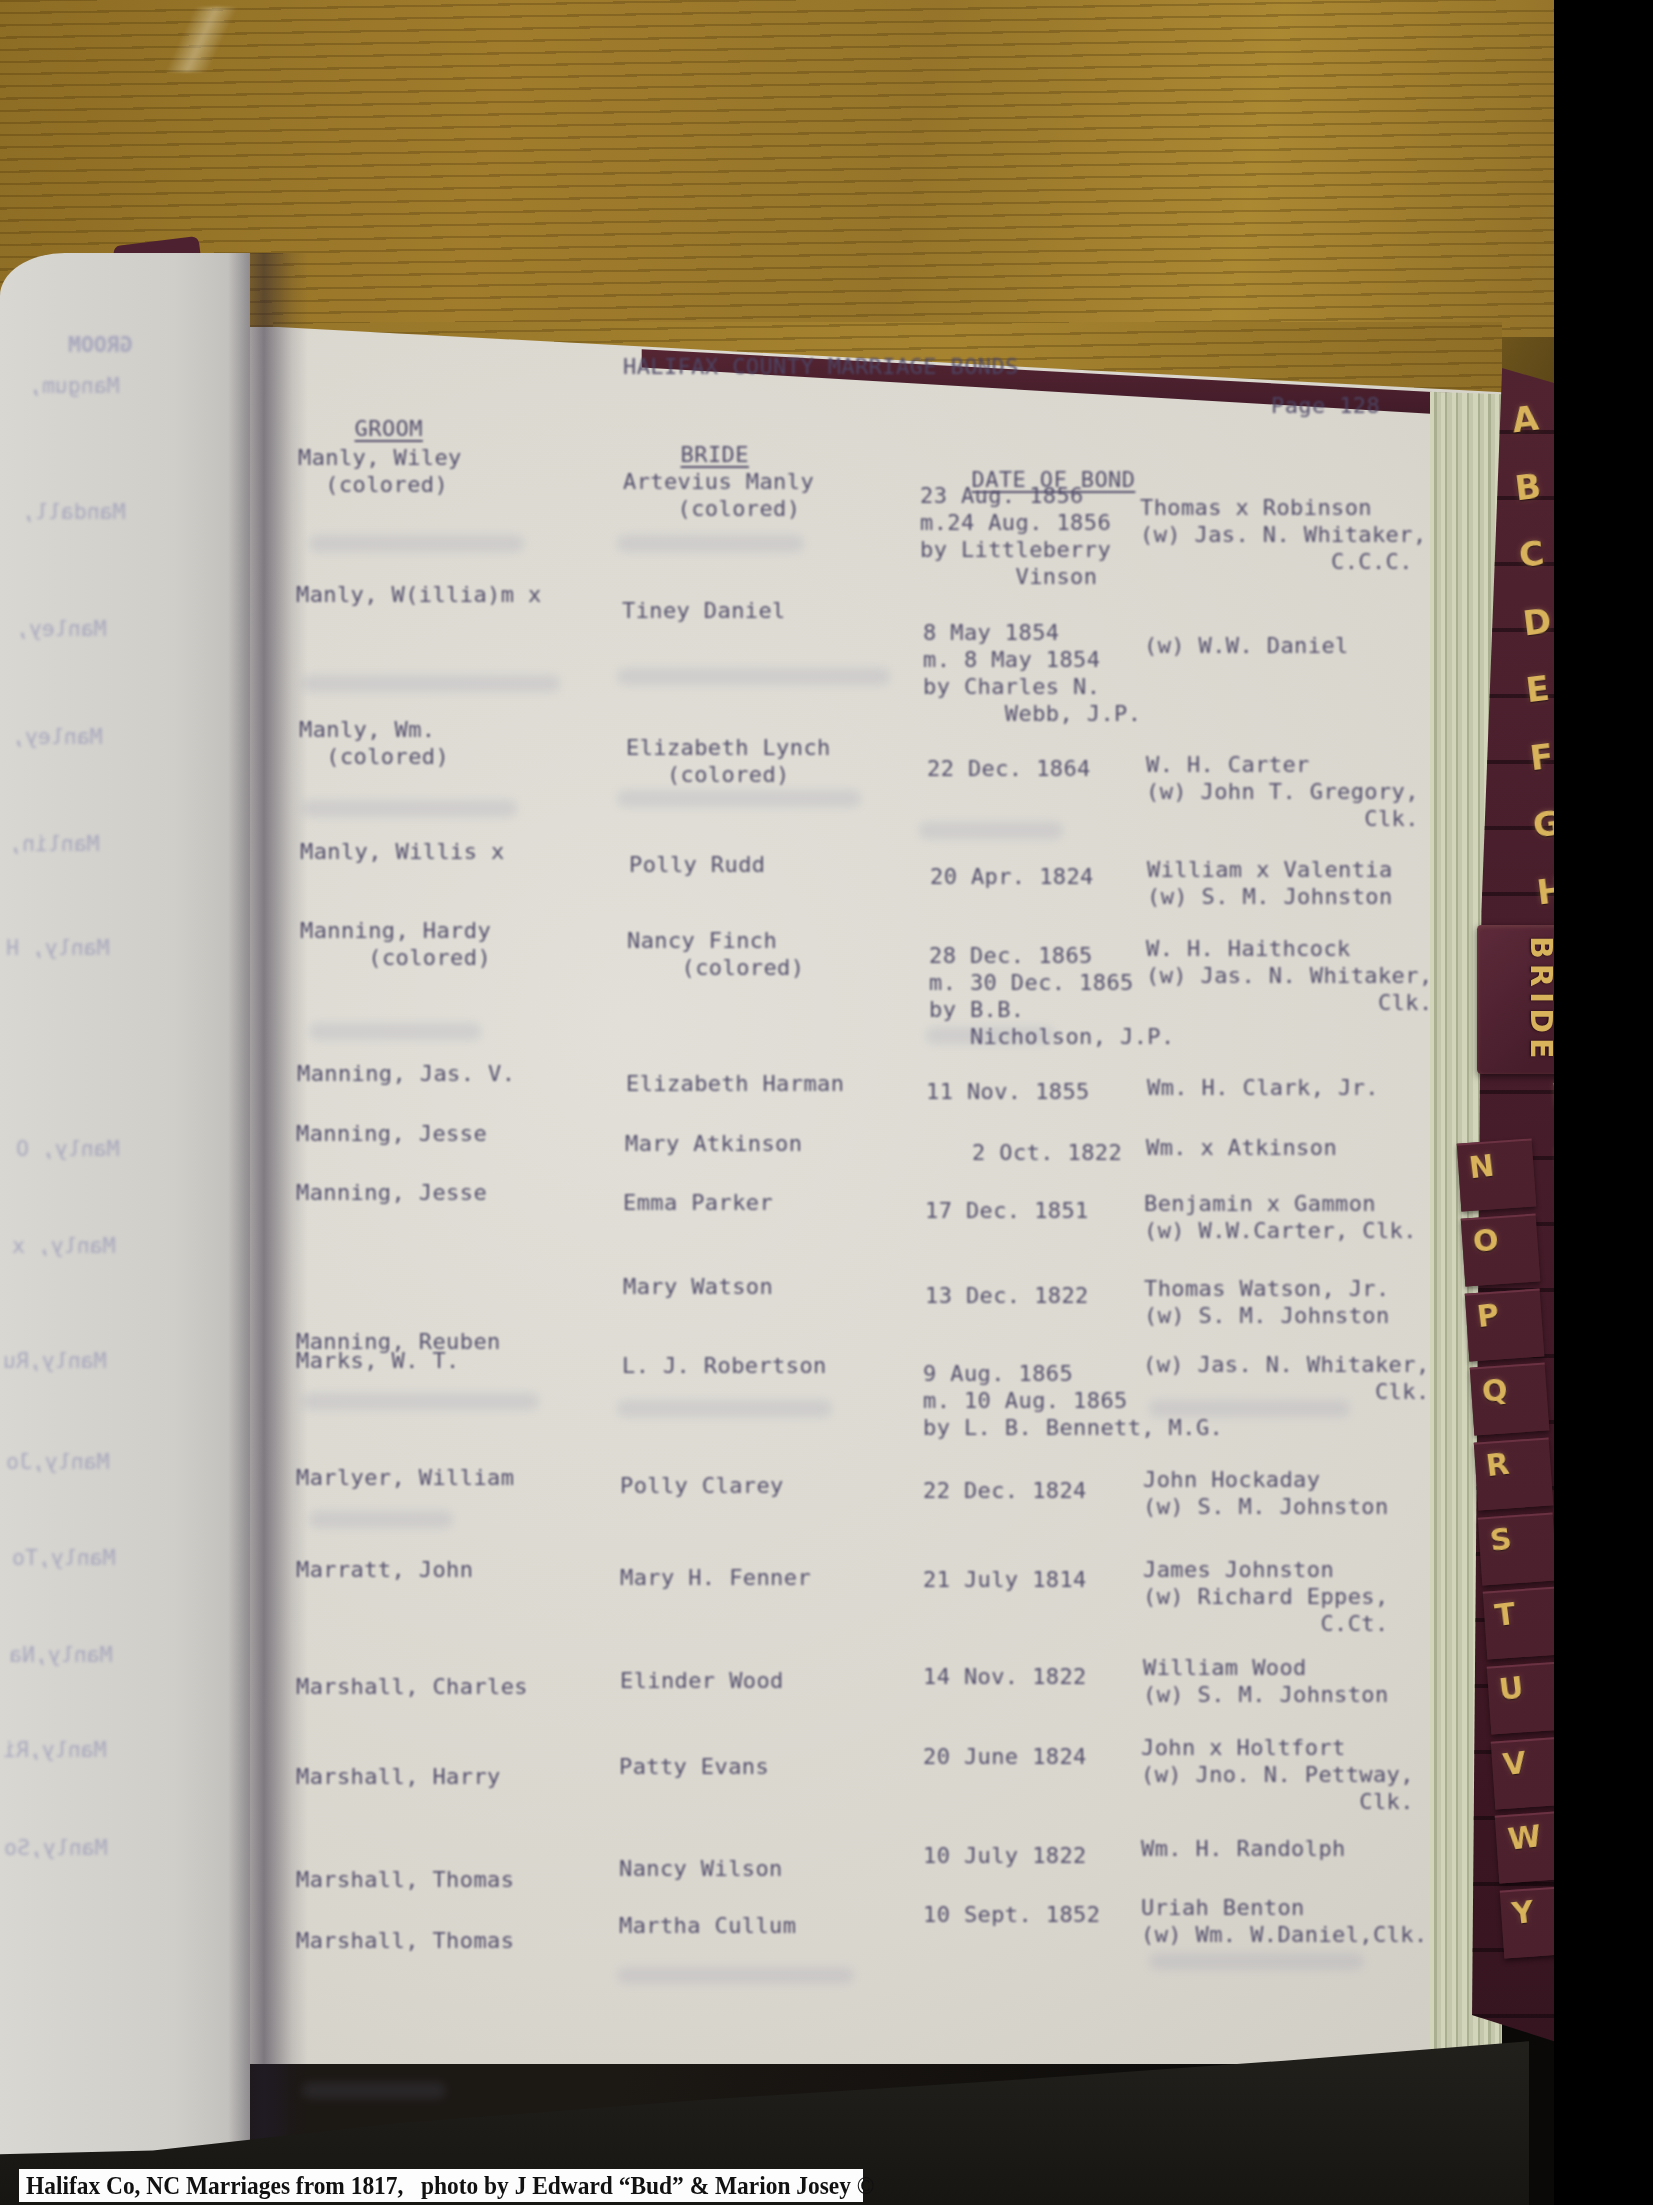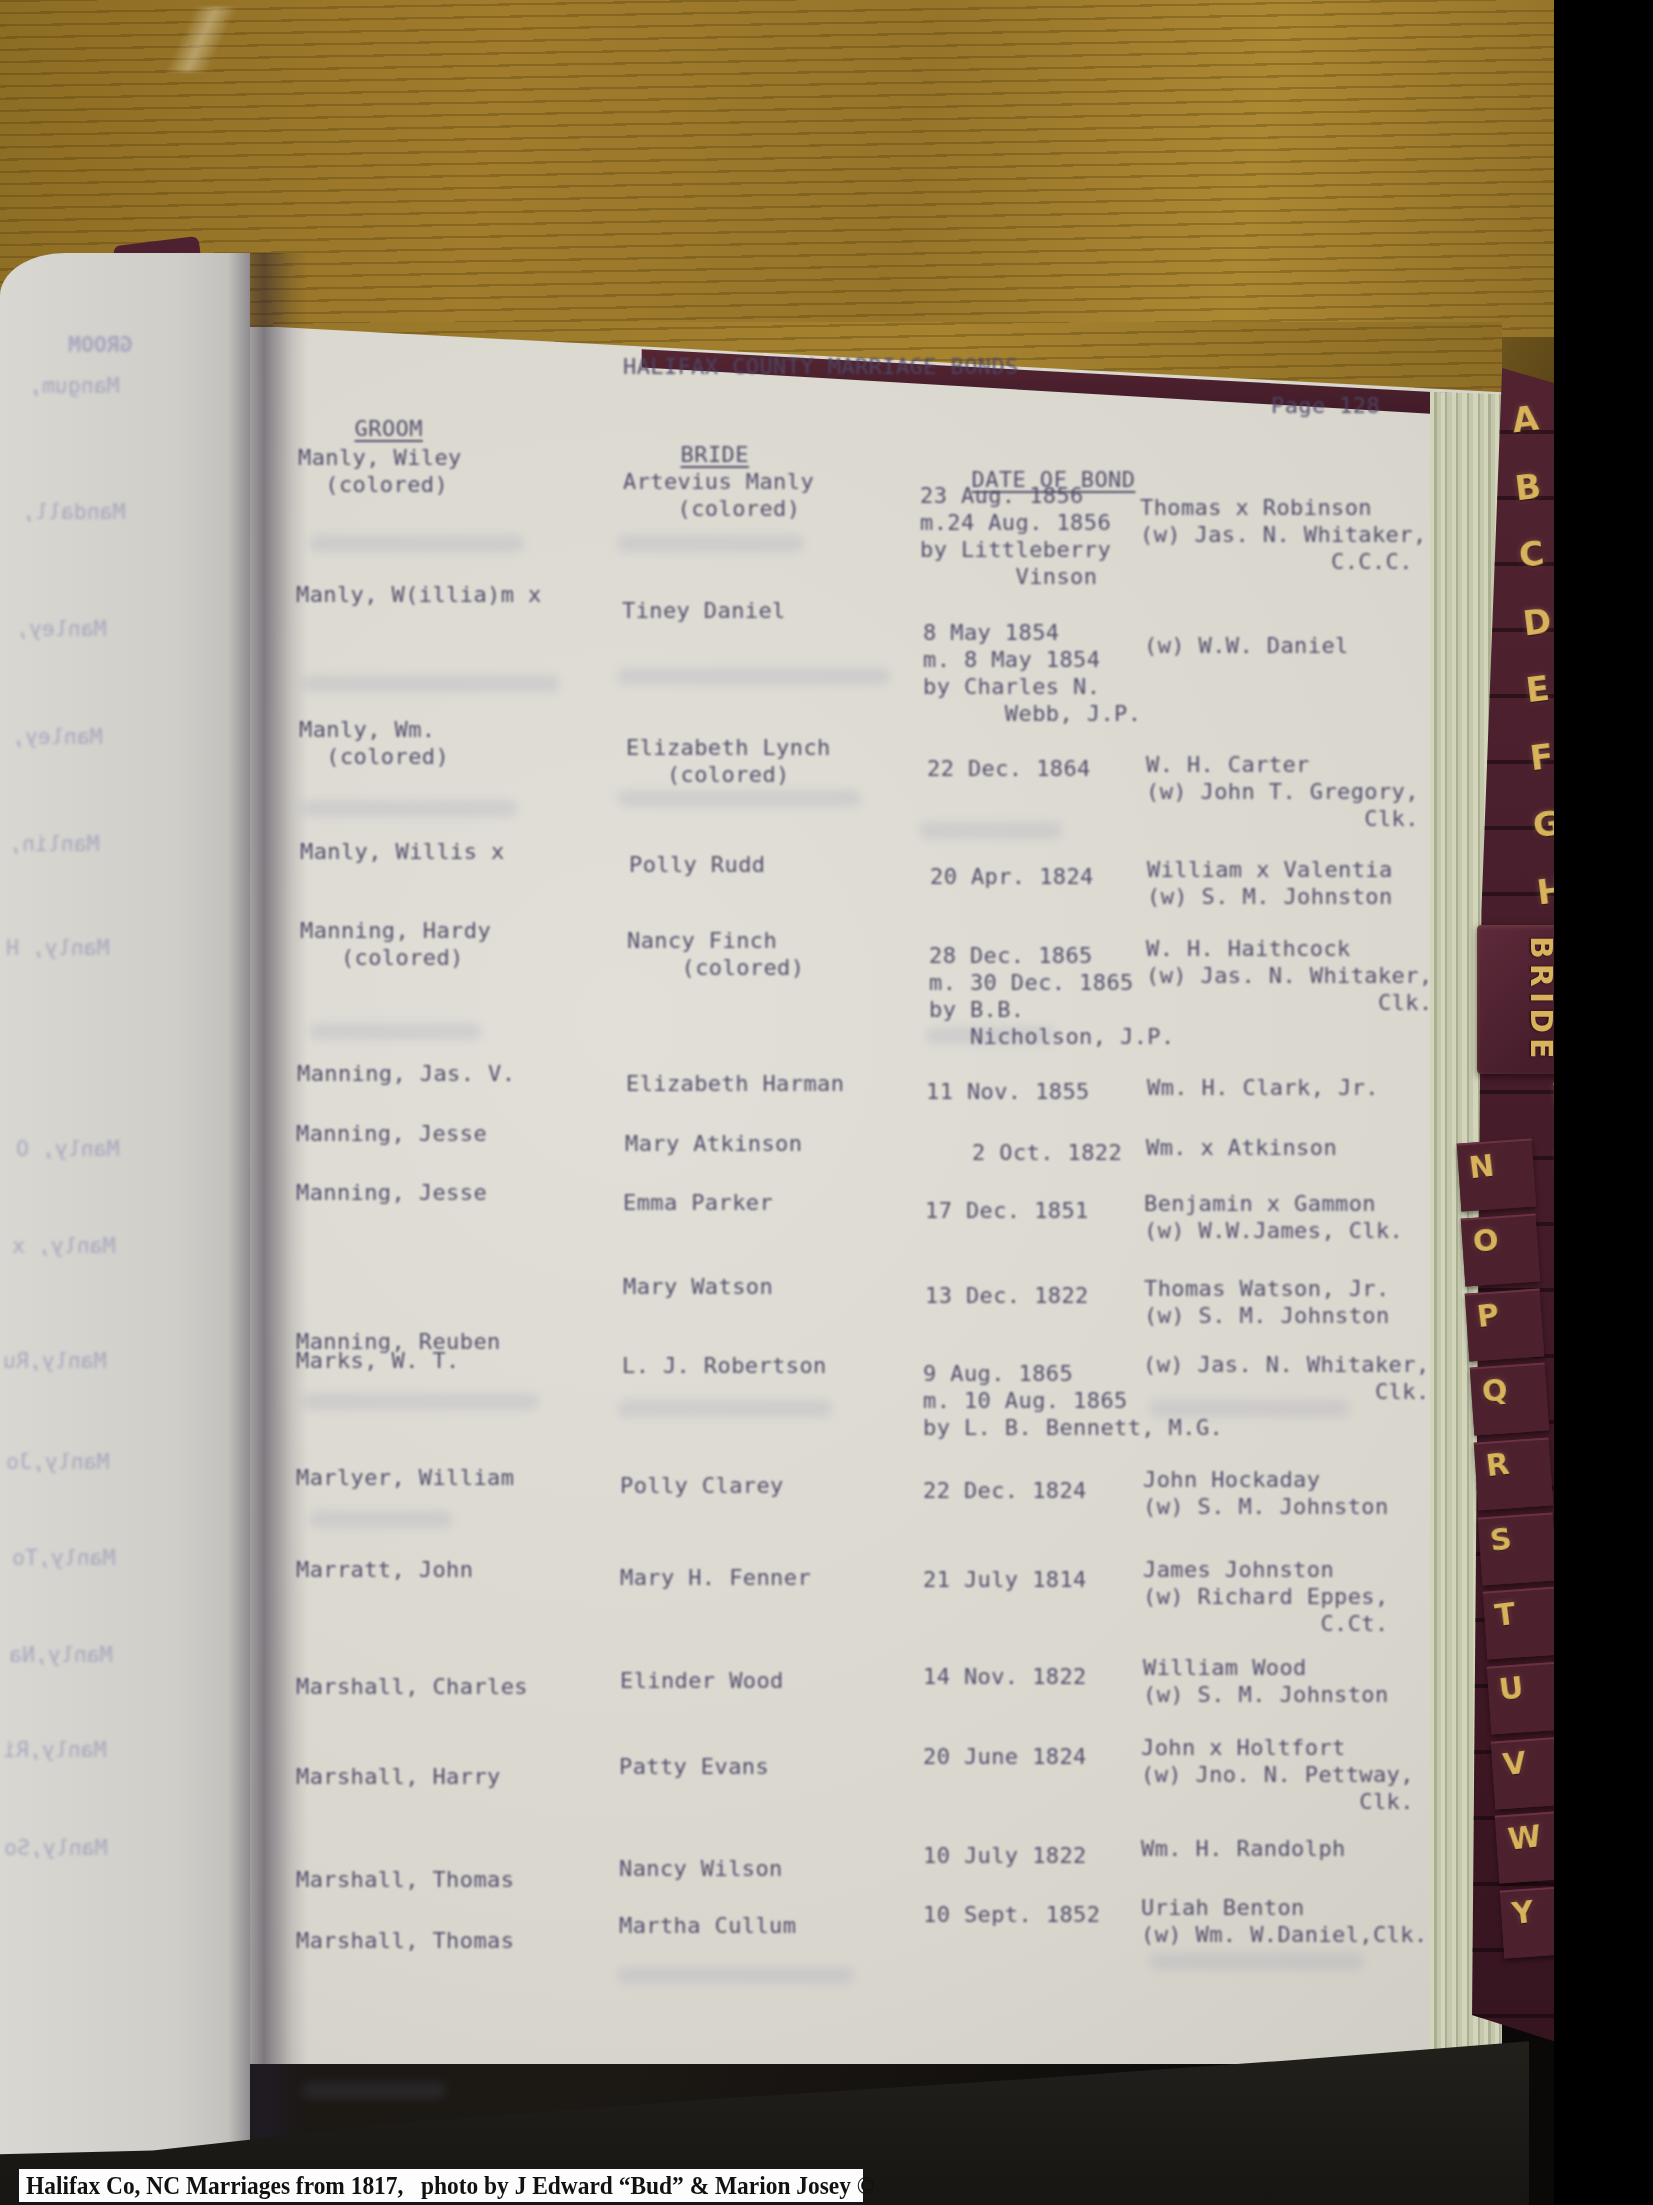--- a/index.html
+++ b/index.html
@@ -191,21 +191,21 @@
       <div class="typed" style="left: 629px; top: 851px;">
         <div class="tline">Polly Rudd</div>
       </div>
       <div class="typed" style="left: 930px; top: 863px;">
         <div class="tline">20 Apr. 1824</div>
       </div>
       <div class="typed" style="left: 1147px; top: 856px;">
         <div class="tline">William x Valentia</div>
         <div class="tline">(w) S. M. Johnston</div>
       </div>
-      <div class="typed" style="left: 300px; top: 917px;">
+      <div class="typed" style="left: 300px; top: 917px; text-align: right;">
         <div class="tline">Manning, Hardy</div>
         <div class="tline">   (colored)</div>
       </div>
       <div class="typed" style="left: 627px; top: 927px;">
         <div class="tline">Nancy Finch</div>
         <div class="tline">    (colored)</div>
       </div>
       <div class="typed" style="left: 929px; top: 942px;">
         <div class="tline">28 Dec. 1865</div>
         <div class="tline">m. 30 Dec. 1865</div>
@@ -245,21 +245,21 @@
         <div class="tline">Manning, Jesse</div>
       </div>
       <div class="typed" style="left: 623px; top: 1189px;">
         <div class="tline">Emma Parker</div>
       </div>
       <div class="typed" style="left: 925px; top: 1197px;">
         <div class="tline">17 Dec. 1851</div>
       </div>
       <div class="typed" style="left: 1144px; top: 1190px;">
         <div class="tline">Benjamin x Gammon</div>
-        <div class="tline">(w) W.W.James, Clk.</div>
+        <div class="tline">(w) W.W.Carter, Clk.</div>
       </div>
       <div class="typed" style="left: 296px; top: 1328px;">
         <div class="tline">Manning, Reuben</div>
       </div>
       <div class="typed" style="left: 623px; top: 1273px;">
         <div class="tline">Mary Watson</div>
       </div>
       <div class="typed" style="left: 925px; top: 1282px;">
         <div class="tline">13 Dec. 1822</div>
       </div>

